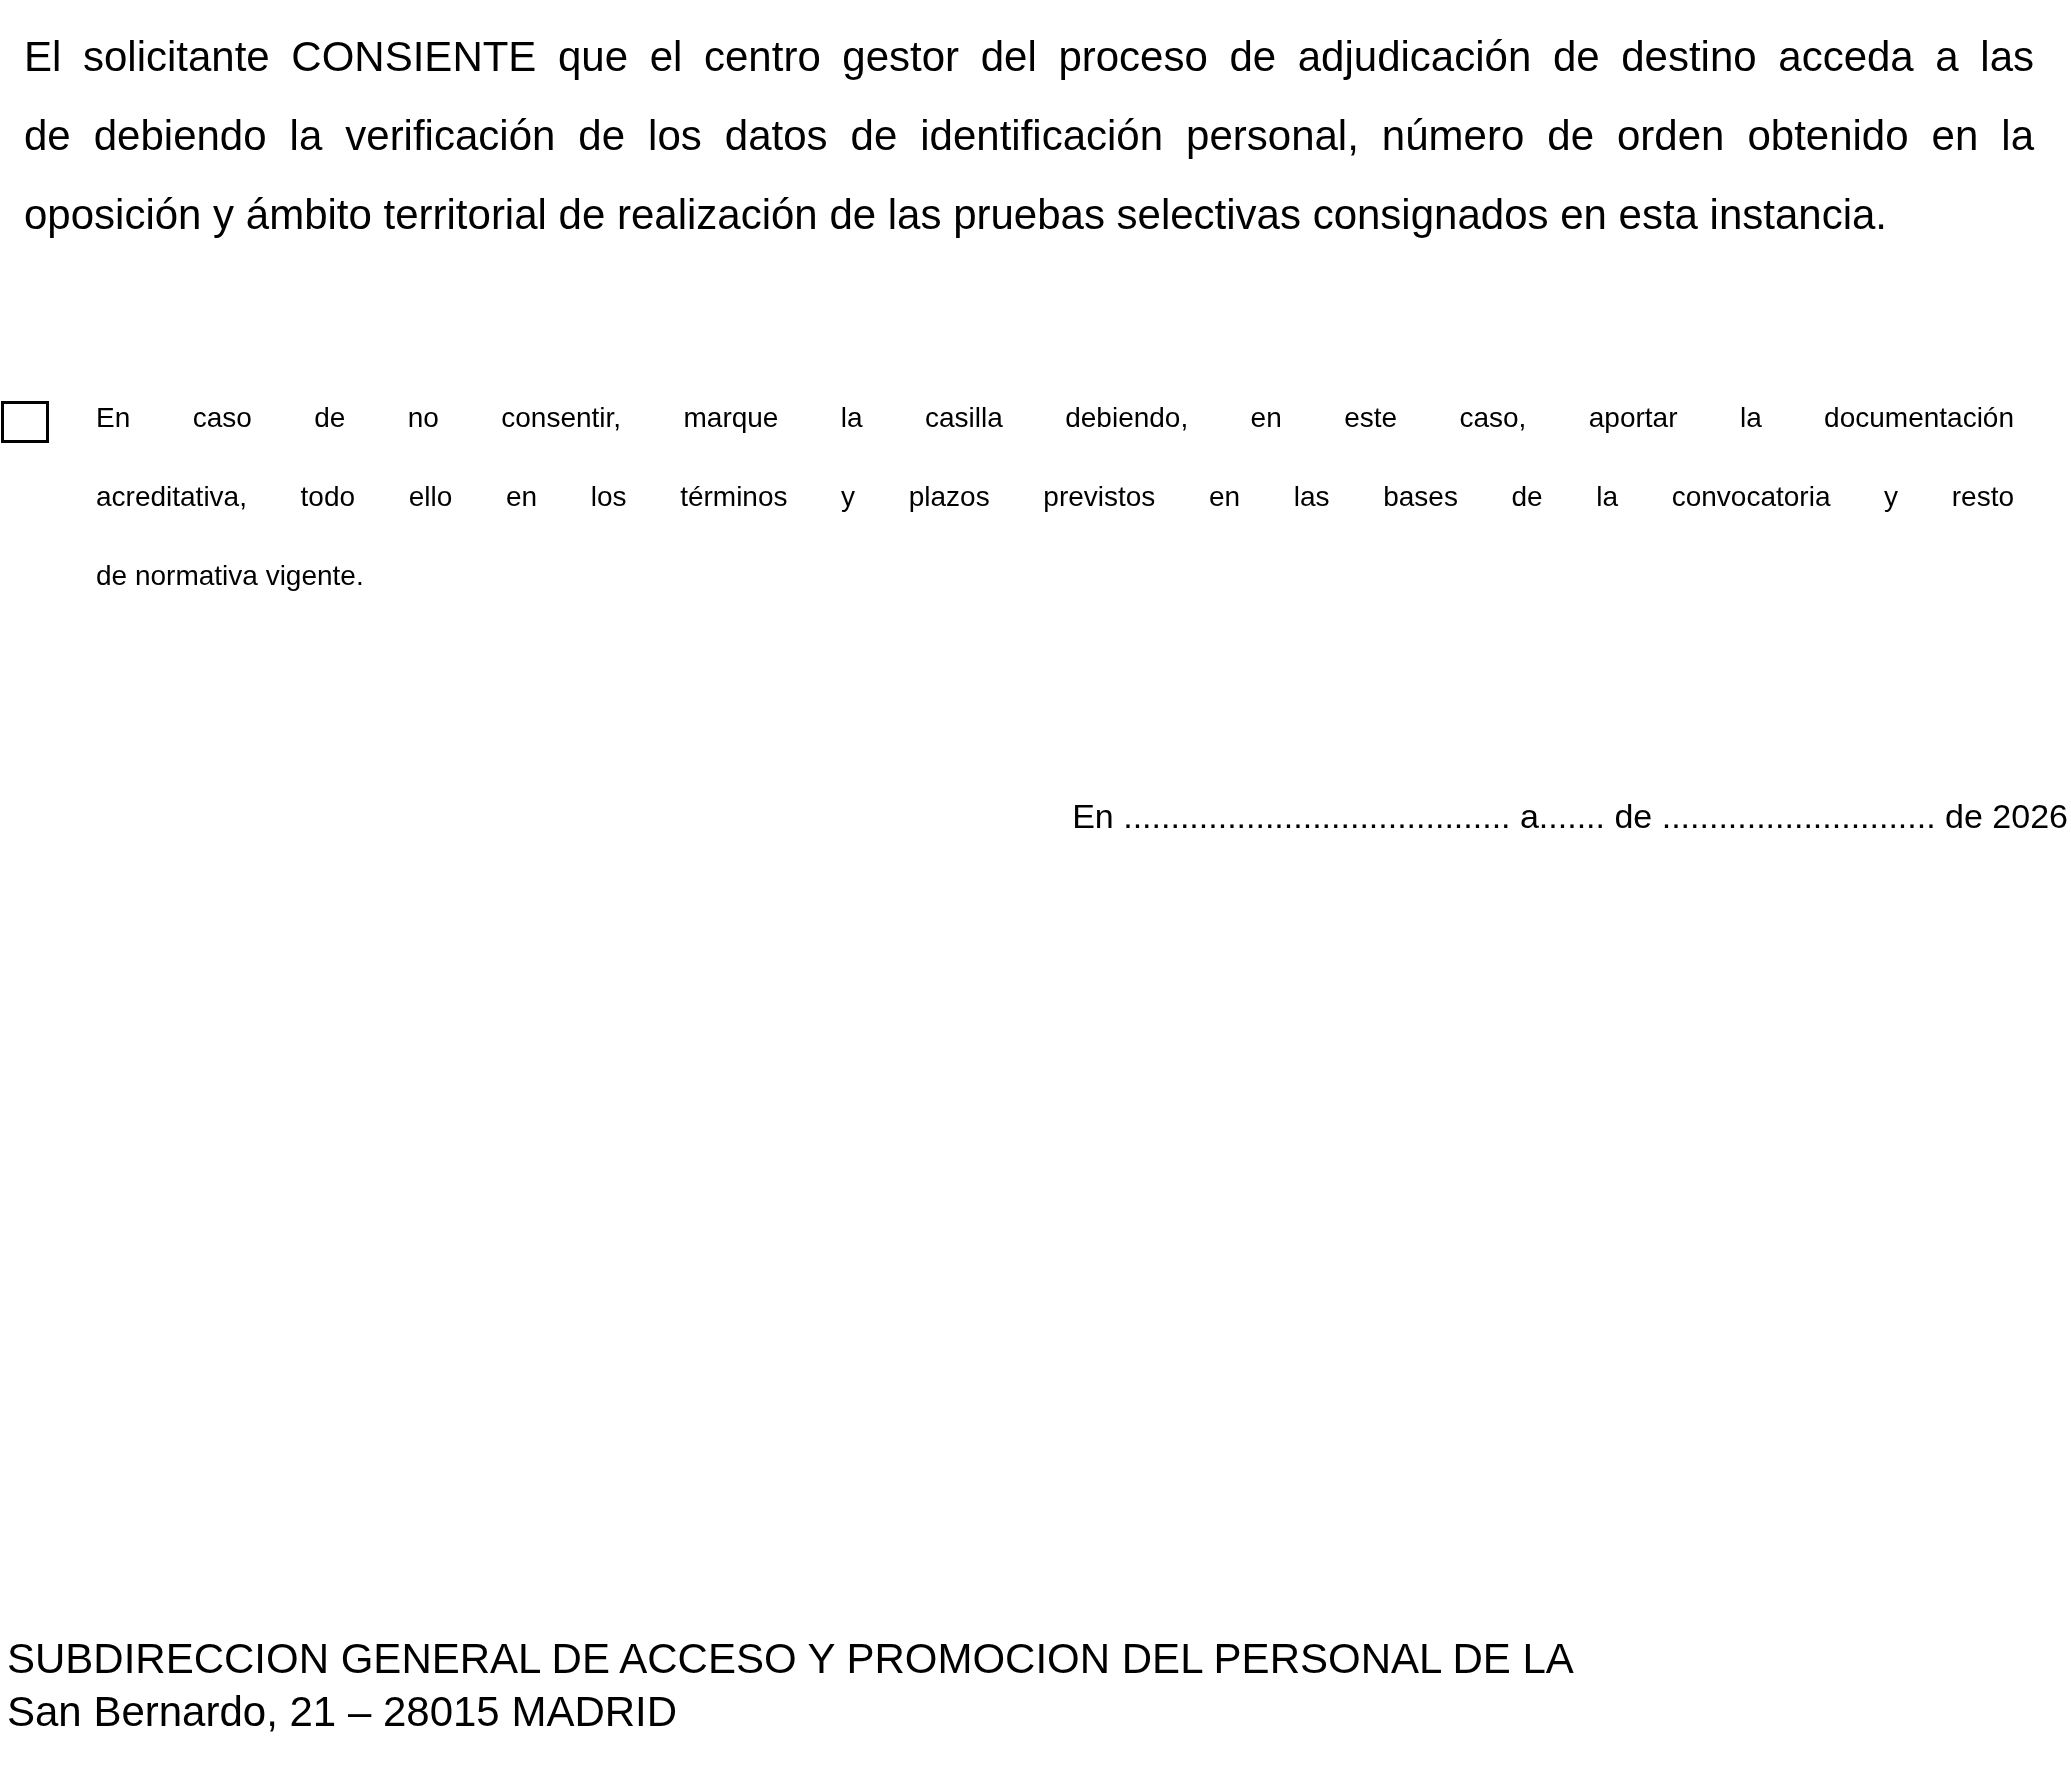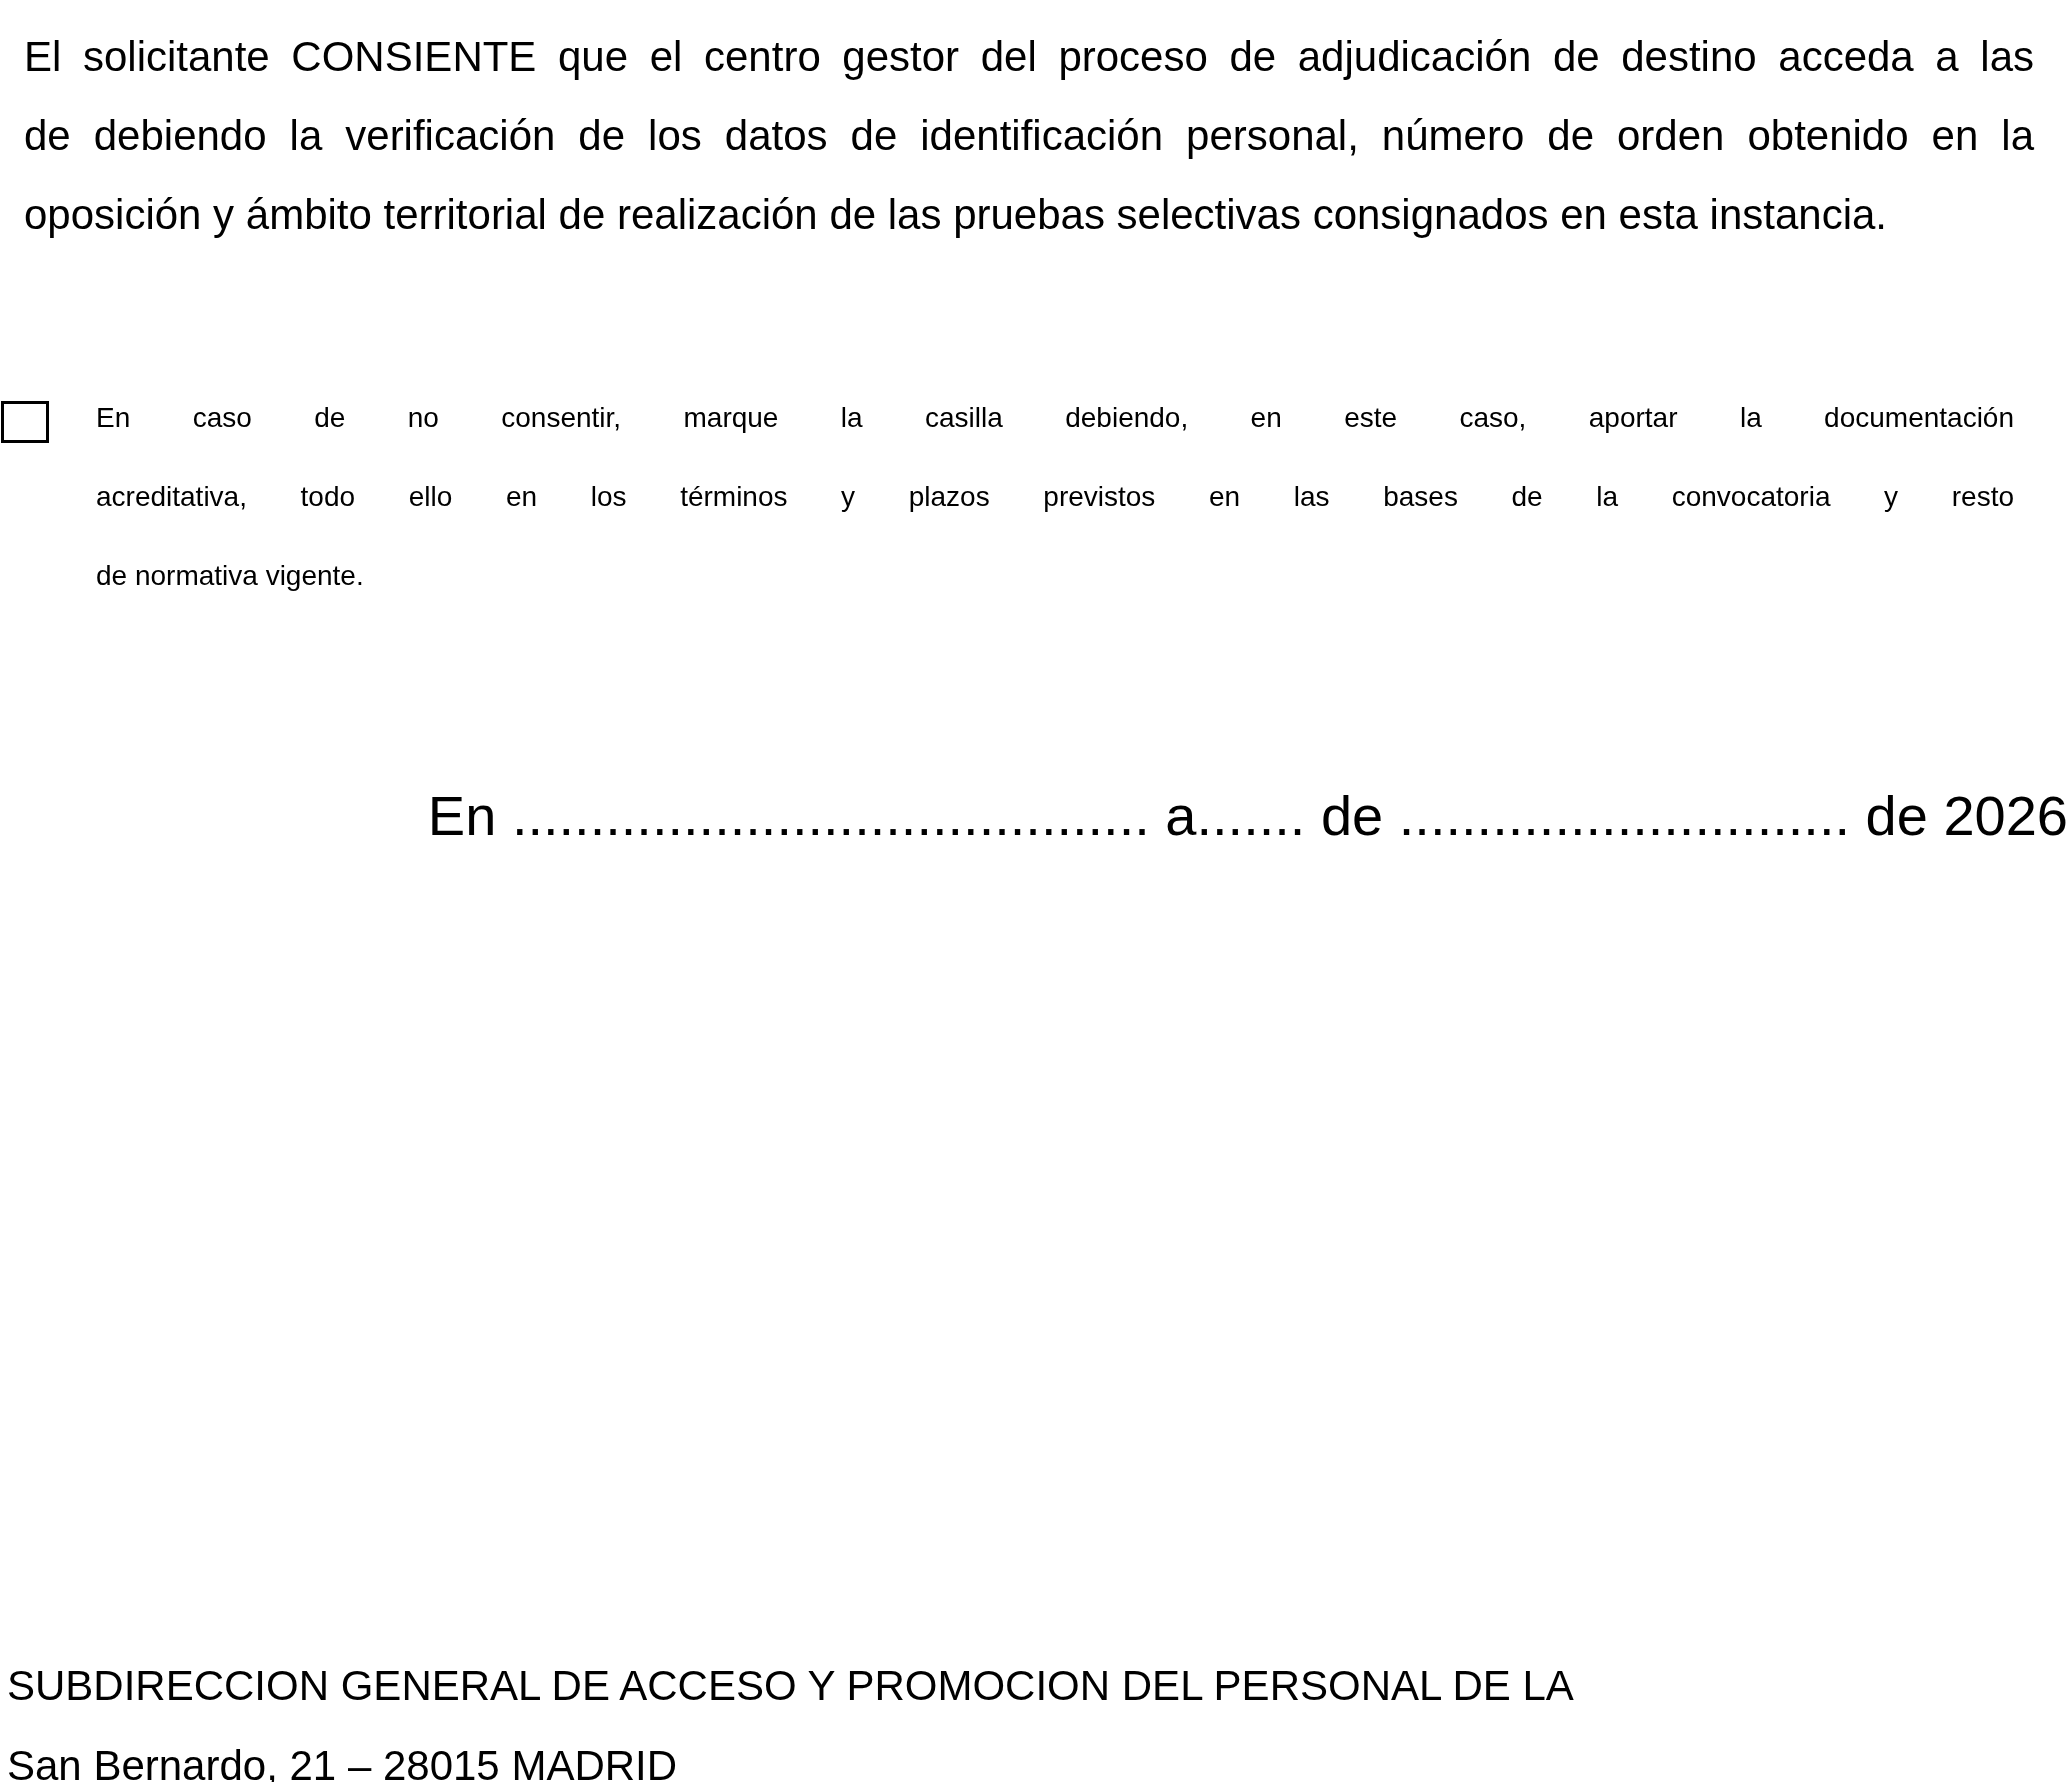--- a/index.html
+++ b/index.html
@@ -66,37 +66,36 @@
       text-align: justify;
       text-align-last: justify;
     }
     .checkbox-text .line.last {
       text-align-last: left;
     }
     .date-line {
       position: absolute;
       right: 0px;
       top: 786px;
-      font-size: 56px;
+      font-size: 34px;
       line-height: 60px;
       white-space: nowrap;
       text-align: right;
       padding-right: 4px;
     }
     .footer {
       position: absolute;
       left: 7px;
       top: 1632px;
       font-size: 42px;
       line-height: 53px;
     }
     .footer .line {
       display: block;
       white-space: nowrap;
-      margin-top: 27px;
     }
   </style>
 </head>
 <body>
 
 <p class="para">
   <span class="line">El solicitante CONSIENTE que el centro gestor del proceso de adjudicación de destino acceda a las</span>
   <span class="line">de debiendo la verificación de los datos de identificación personal, número de orden obtenido en la</span>
   <span class="line last">oposición y ámbito territorial de realización de las pruebas selectivas consignados en esta instancia.</span>
 </p>

